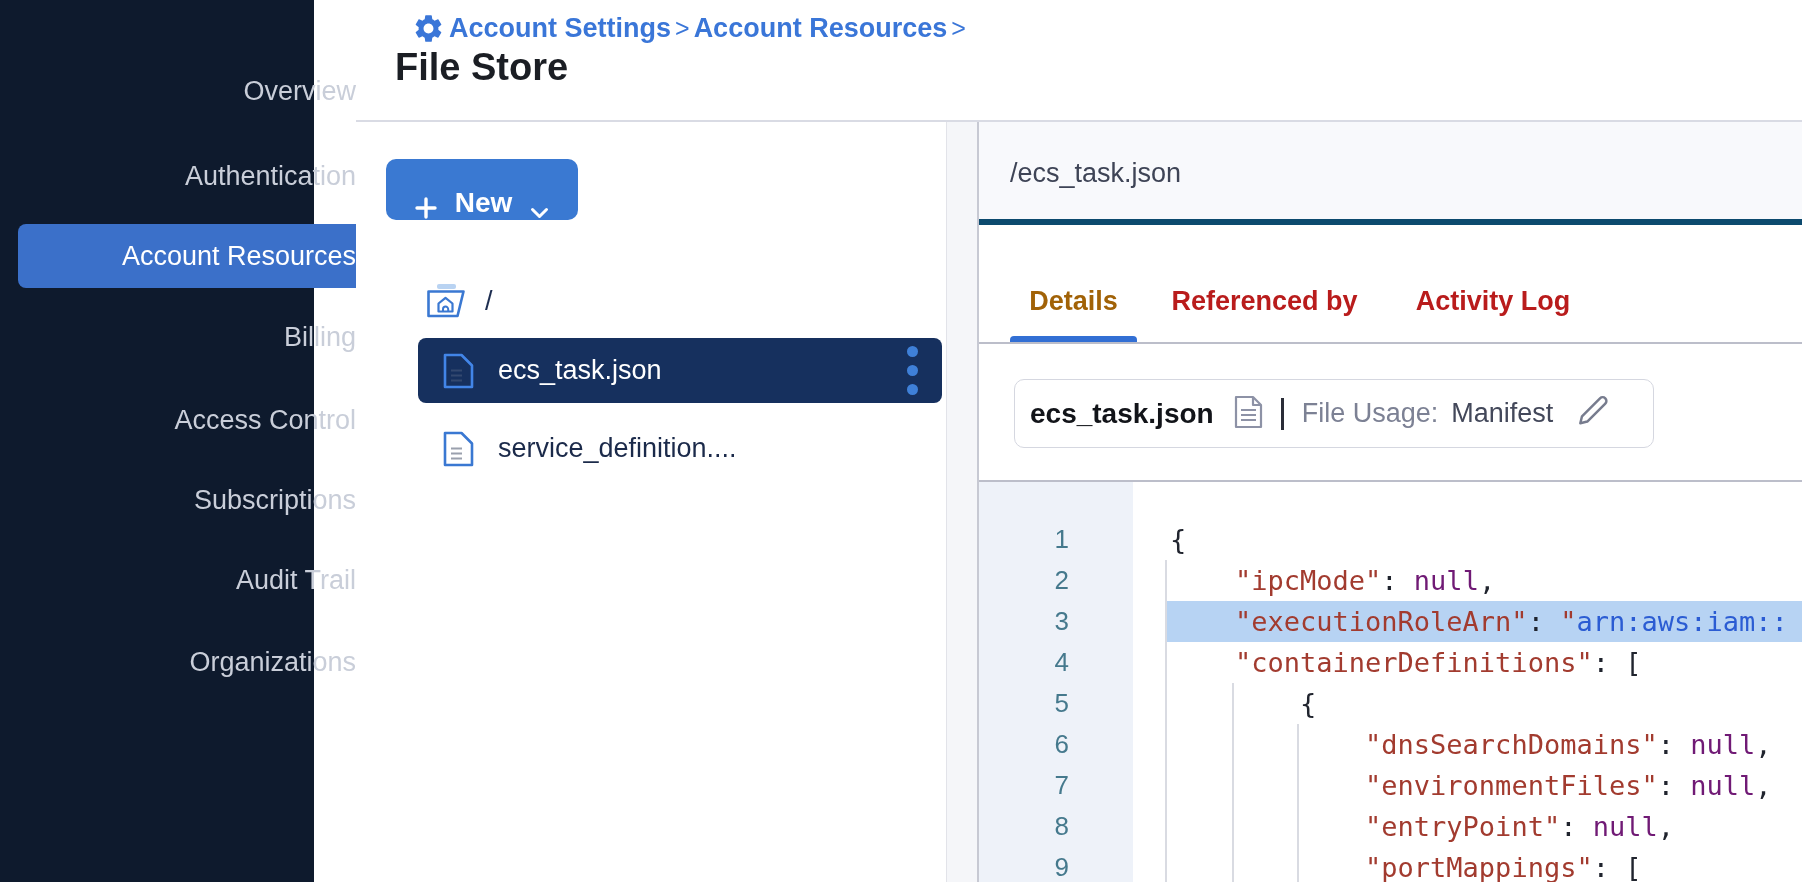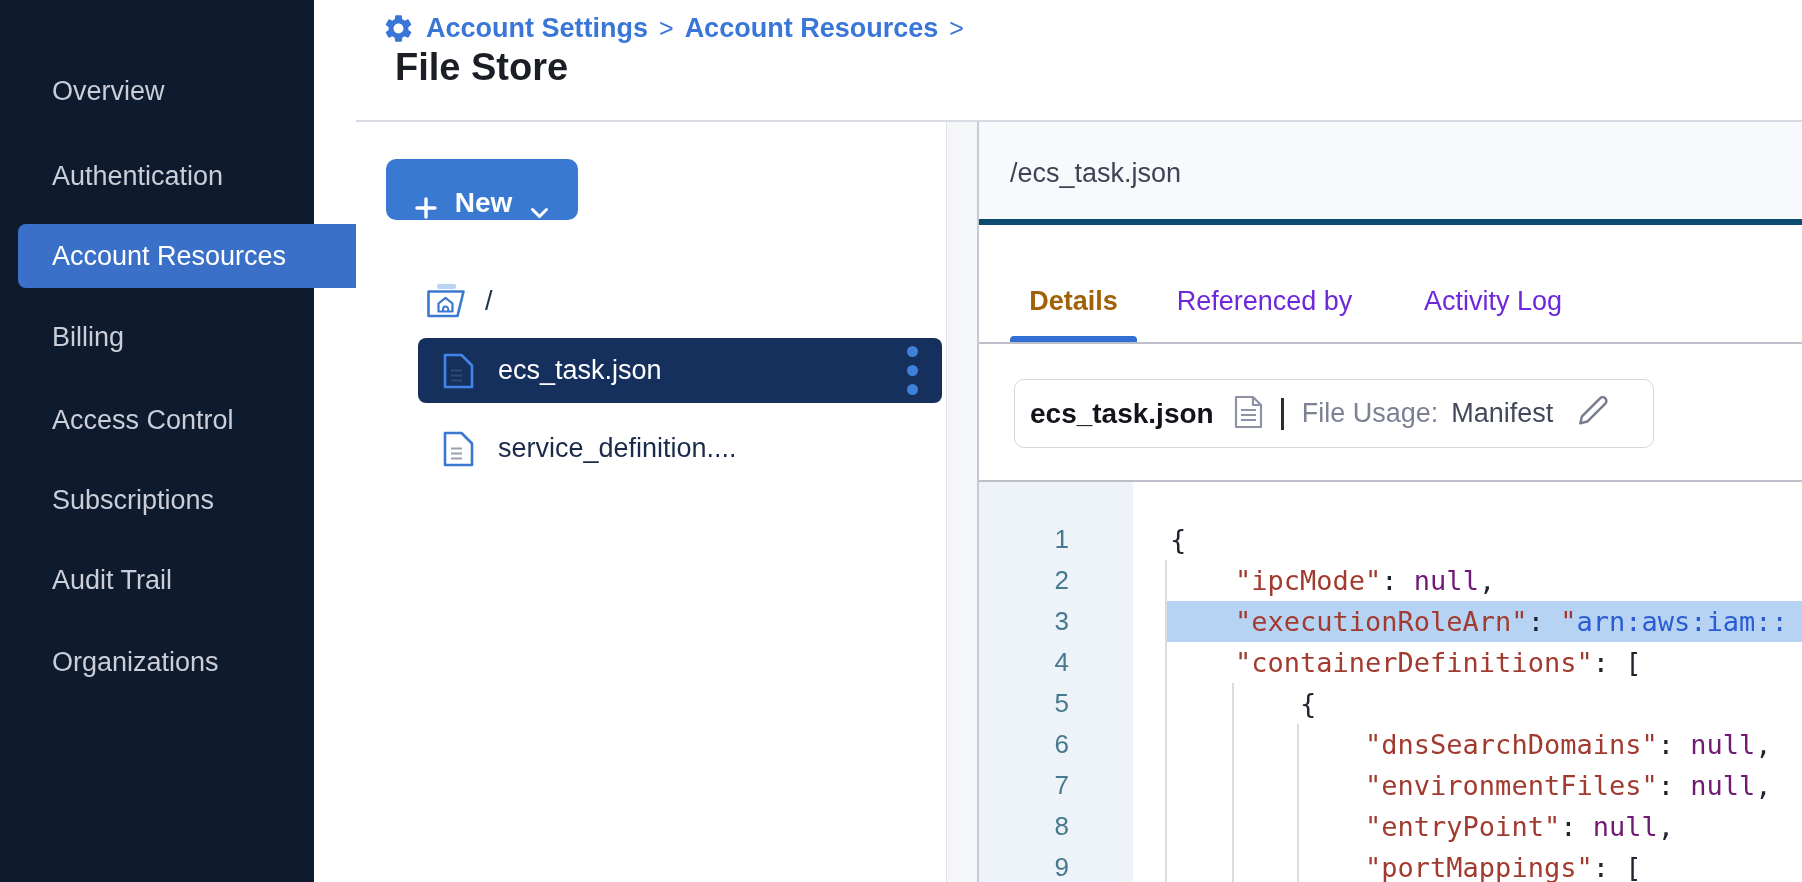--- a/index.html
+++ b/index.html
@@ -1,32 +1,32 @@
 <!DOCTYPE html>
 <html><head>
 <meta charset="utf-8">
 <style>
   html,body{margin:0;padding:0;background:#fff;font-family:"Liberation Sans",sans-serif;}
   #app{position:relative;width:1802px;height:882px;overflow:hidden;background:#fff;}
 
   
-  #sidebar{position:absolute;left:0;top:0;width:314px;height:882px;background:#0e1a2d;}
+  #sidebar{position:absolute;left:0;top:0;width:314px;height:882px;background:#0e1a2d;text-align:right;}
   .side-item{position:absolute;left:18px;width:338px;height:64px;line-height:64px;
     padding-left:34px;box-sizing:border-box;color:#c9ced9;font-size:27px;cursor:pointer;
     white-space:nowrap;}
   .side-item.active{background:#3b70c9;color:#ffffff;border-radius:8px 0 0 8px;}
   .side-item:nth-child(1){top:59px}.side-item:nth-child(2){top:144px}
   .side-item:nth-child(3){top:224px}.side-item:nth-child(4){top:305px}
   .side-item:nth-child(5){top:388px}.side-item:nth-child(6){top:468px}
   .side-item:nth-child(7){top:548px}.side-item:nth-child(8){top:630px}
 
   
   #header{position:absolute;left:356px;top:0;right:0;height:120px;background:#fff;
     border-bottom:2px solid #d9dbe4;}
-  #breadcrumb{position:absolute;left:26px;top:10px;height:36px;display:flex;align-items:center;gap:11px;}
+  #breadcrumb{position:absolute;left:56px;top:10px;height:36px;display:flex;align-items:center;gap:4px;}
   .crumb{color:#3a76d8;font-size:27px;font-weight:600;cursor:pointer;white-space:nowrap;}
   .crumb-sep{color:#3a76d8;font-size:25px;font-weight:400;}
   #page-title{position:absolute;left:39px;top:46px;font-size:38px;font-weight:700;color:#1b1e24;}
 
   
   #file-panel{position:absolute;left:356px;top:122px;width:590px;height:760px;background:#fff;}
   #new-button{position:absolute;left:30px;top:37px;width:192px;height:61px;border-radius:10px;
     background:#3a79d2;display:flex;align-items:flex-end;justify-content:center;gap:18px;
     color:#fff;font-size:28px;font-weight:700;cursor:pointer;border:none;}
   #folder-row{position:absolute;left:69px;top:160px;height:38px;display:flex;align-items:center;gap:18px;cursor:pointer;}
@@ -45,21 +45,21 @@
   #splitter{position:absolute;left:946px;top:122px;width:30px;height:760px;background:#f5f6f9;
     border-left:1px solid #e2e3e9;border-right:2px solid #c7c9d3;box-sizing:content-box;}
 
   
   #details{position:absolute;left:979px;top:122px;width:823px;height:760px;background:#fff;}
   #path-band{position:absolute;left:0;top:0;right:0;height:103px;background:#f8f9fc;
     border-bottom:6px solid #0c4a6e;box-sizing:border-box;}
   #path-text{position:absolute;left:31px;top:0;height:103px;line-height:103px;
     font-size:27px;color:#3e4456;}
   .tab{position:absolute;top:148px;height:74px;line-height:62px;text-align:center;
-    font-size:27px;font-weight:400;color:#6d28d9;cursor:pointer;}
+    font-size:27px;font-weight:700;color:#b91c1c;cursor:pointer;}
   .tab.active{font-weight:700;color:#a16207;}
   .tab:nth-of-type(1){left:31px;width:127px;}
   .tab:nth-of-type(2){left:189px;width:193px;}
   .tab:nth-of-type(3){left:431px;width:166px;}
   .tab .underline{display:none;}
   .tab.active .underline{display:block;position:absolute;left:0;right:0;bottom:0;height:8px;
     background:#326fd4;border-radius:4px 4px 0 0;}
   #tabs-border{position:absolute;left:0;right:0;top:220px;height:2px;background:#bcbeca;}
 
   #info-box{position:absolute;left:35px;top:257px;width:640px;height:69px;background:#fff;

